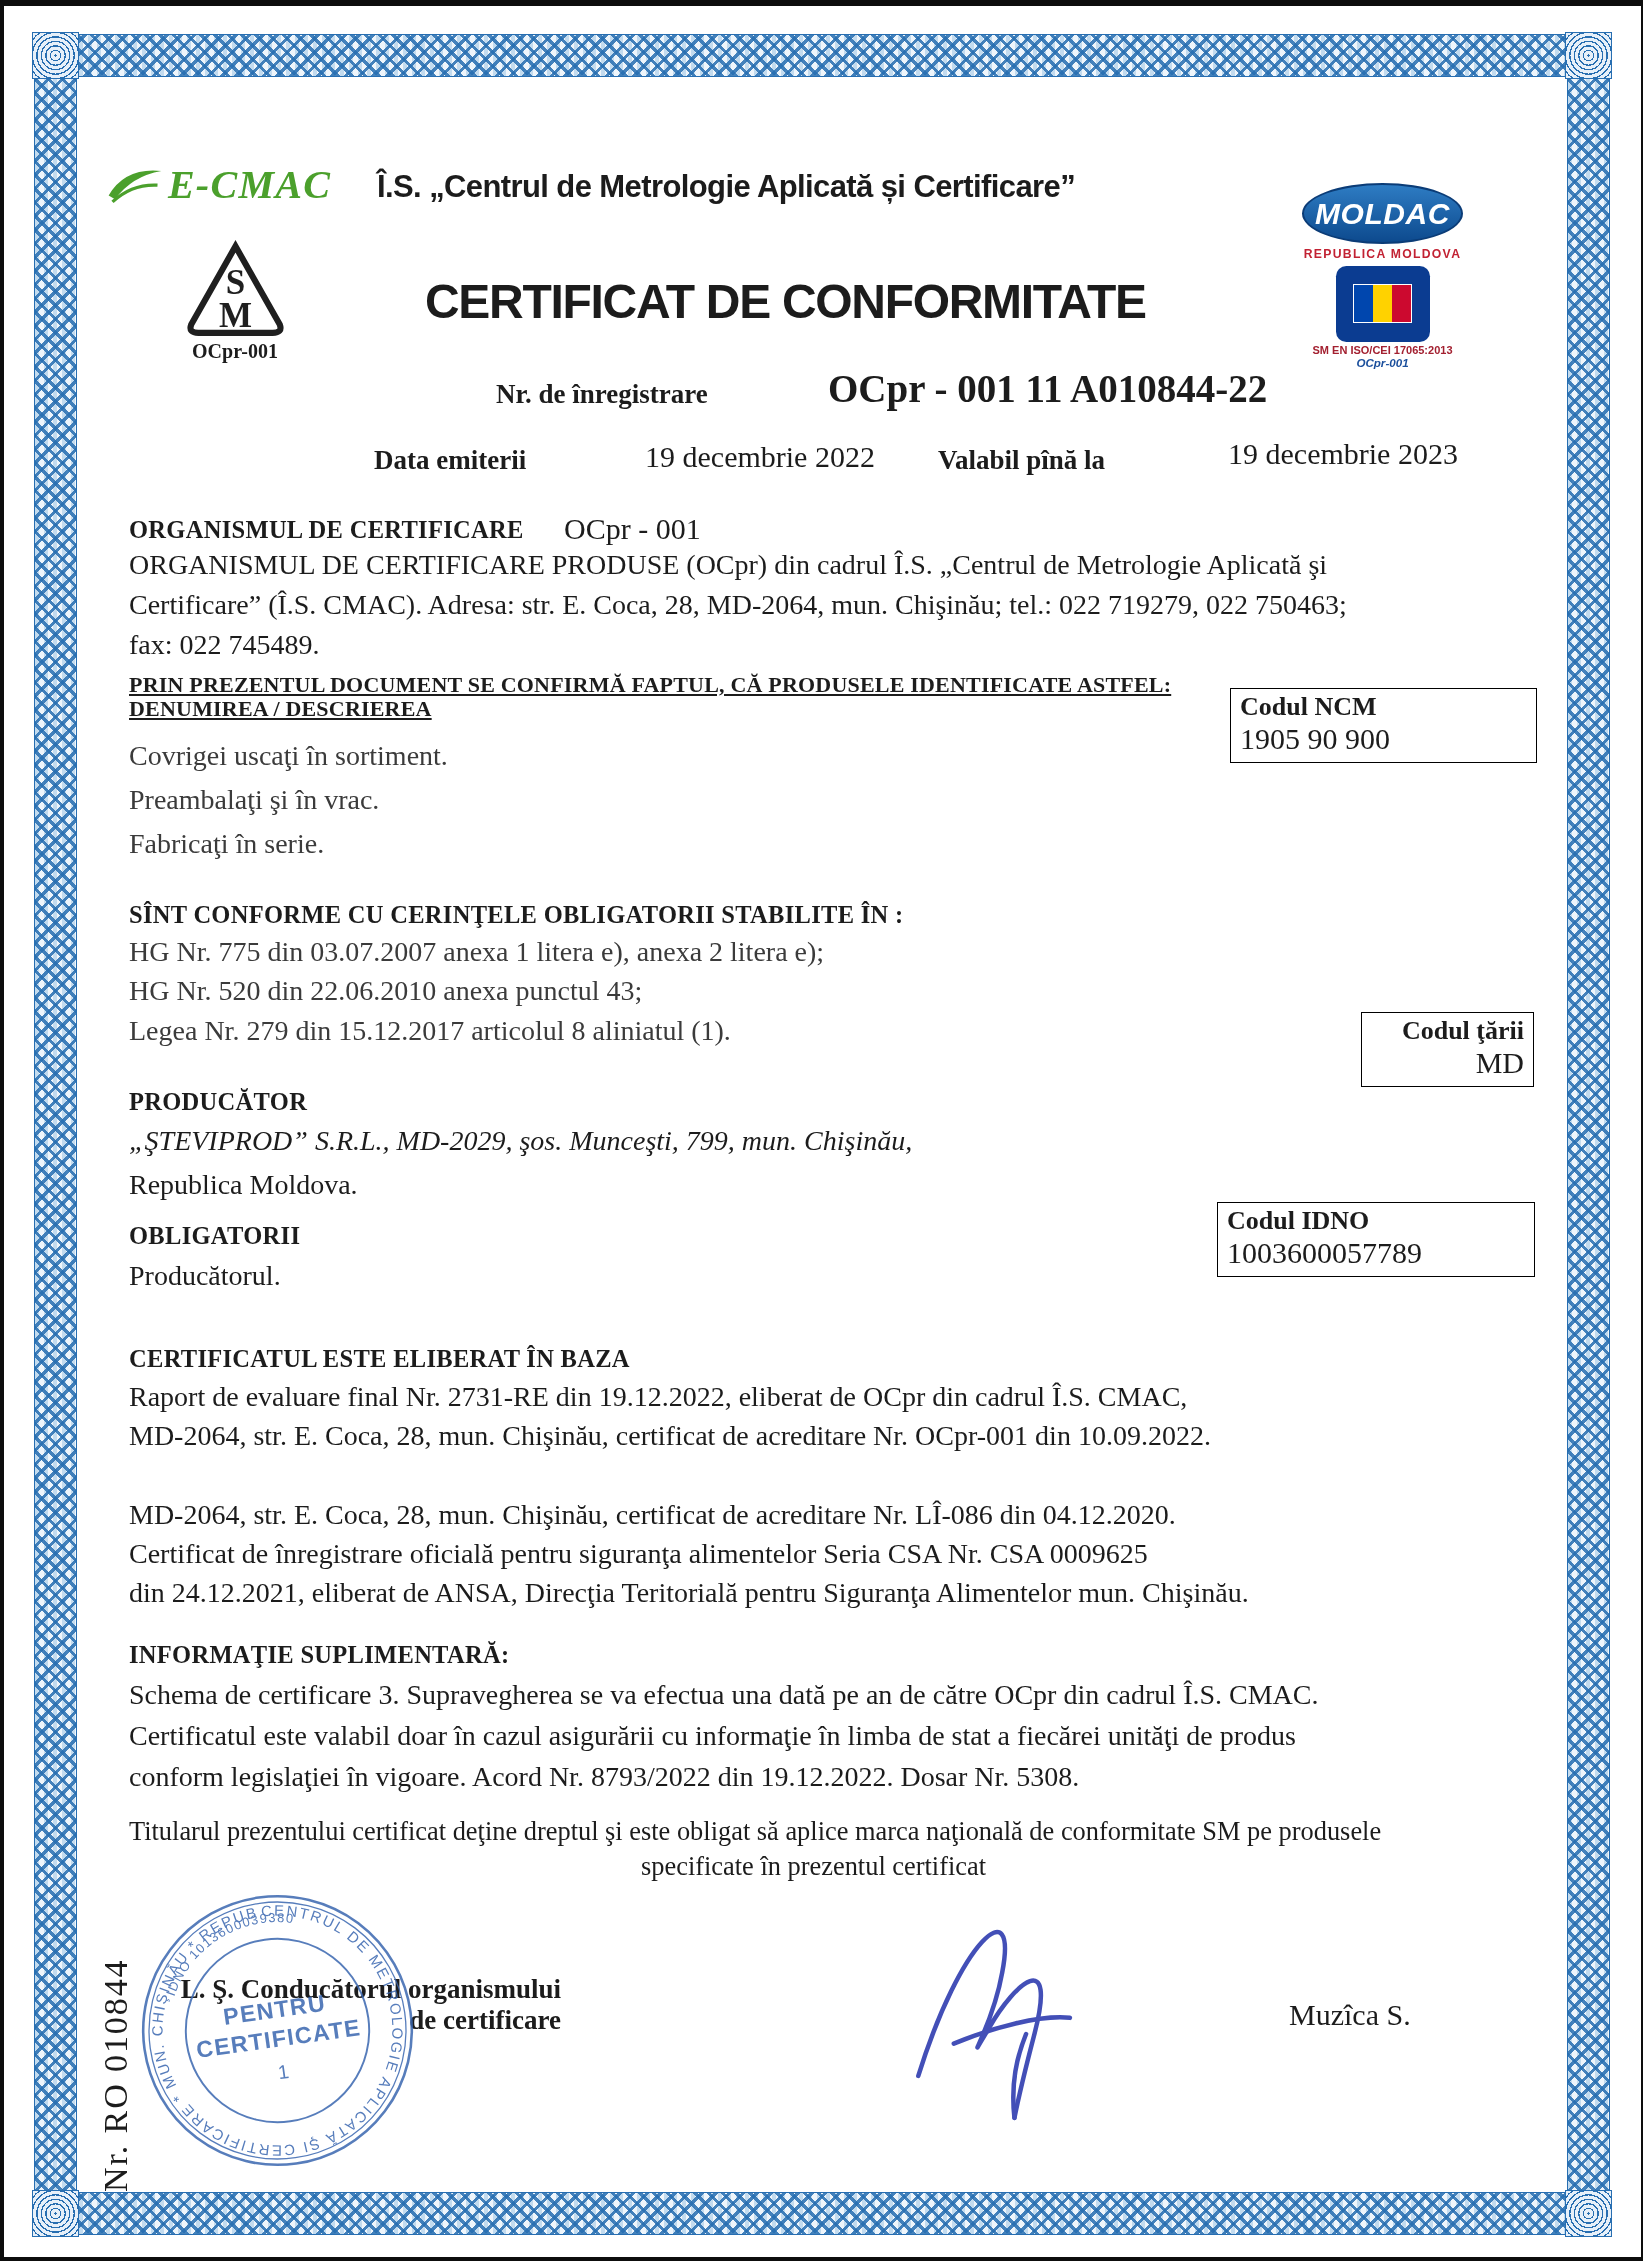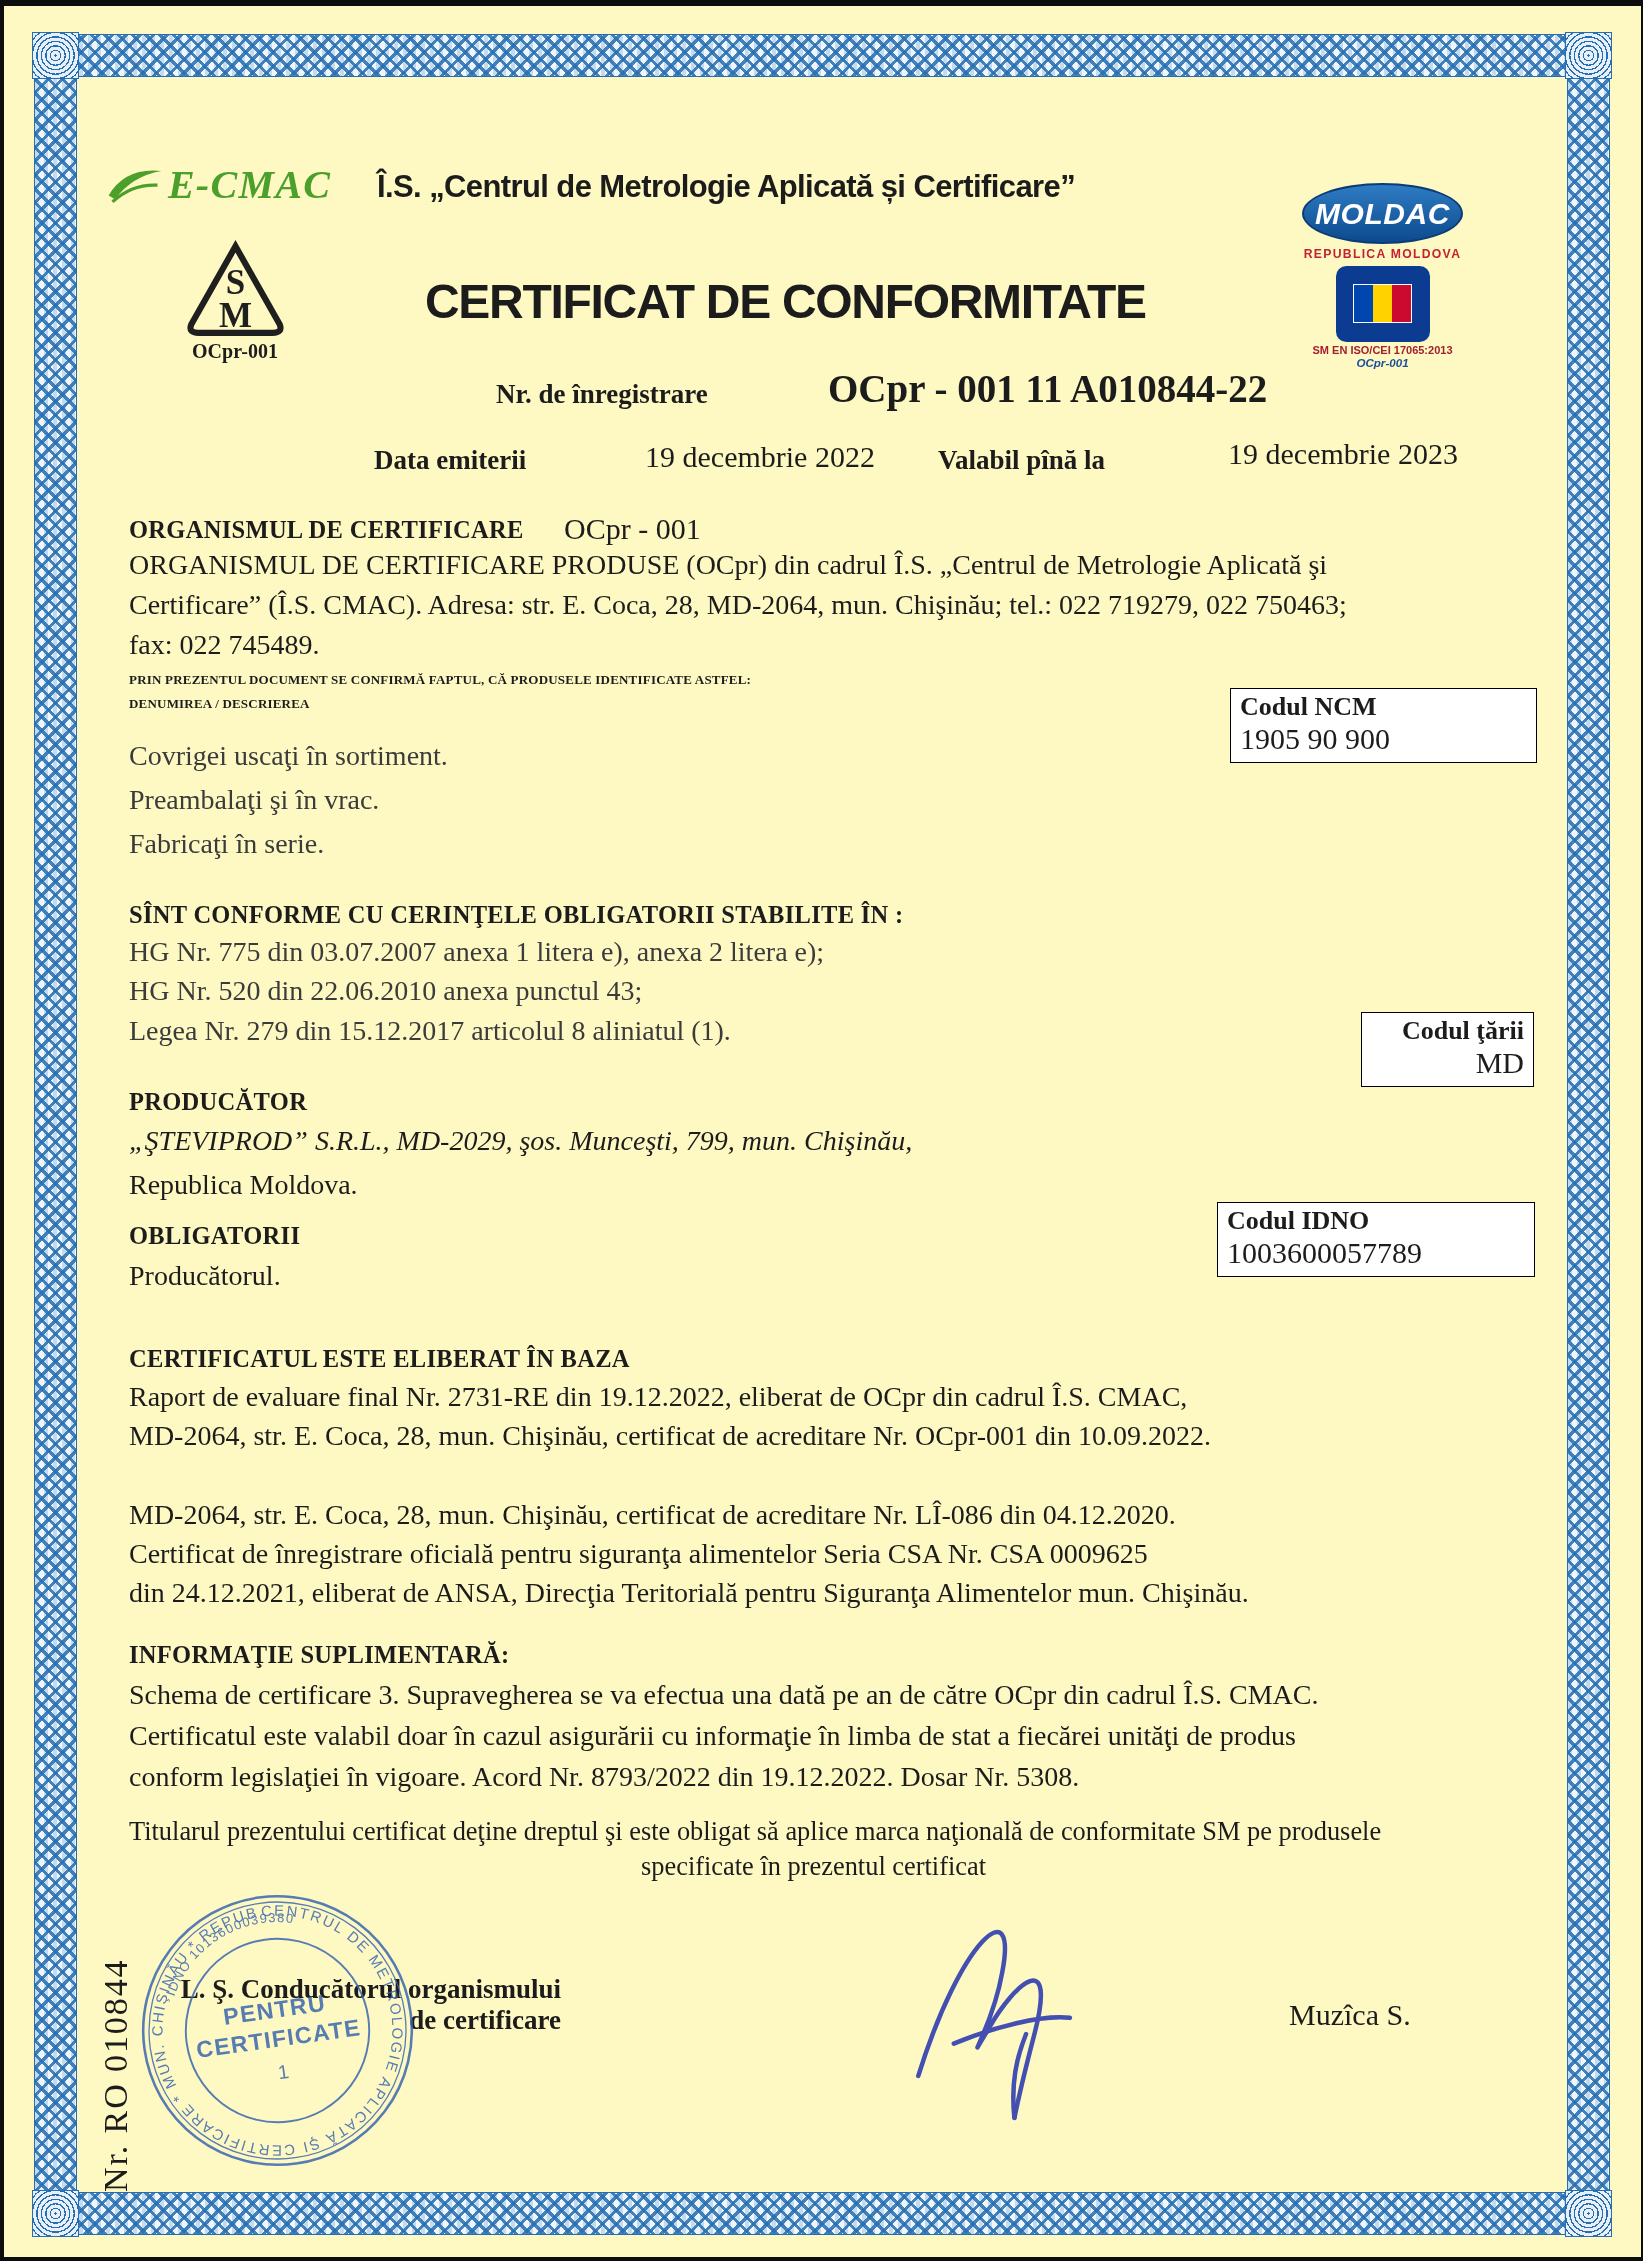--- a/index.html
+++ b/index.html
@@ -1,18 +1,18 @@
 <!DOCTYPE html>
 <html style="font-size:10.3px"><head>
 <meta charset="utf-8">
 <style>
   html,body { margin:0; padding:0; background:#9a9a9a; }
   .page {
     position:relative; width:1644px; height:2261px; margin:0 auto;
-    background:#fef9c3; overflow:hidden;
+    background:#ffffff; overflow:hidden;
     font-family:"Liberation Serif", serif; color:#1c1c1c;
   }
   .scan-edge { position:absolute; inset:0; border-top:6.4px solid #0d0d0d; border-left:4.5px solid #0d0d0d;
     border-right:3.2px solid #0d0d0d; border-bottom:4.5px solid #0d0d0d; pointer-events:none; z-index:6; }
 
   
   .gb {
     position:absolute; z-index:1;
     background-color:#eef5fb;
     background-image:
@@ -31,21 +31,21 @@
   }
 
   .abs { position:absolute; z-index:3; }
   .line { white-space:nowrap; }
   .b { font-weight:bold; }
 
   .org-title { font-family:"Liberation Sans", sans-serif; font-weight:bold; font-size:31px; letter-spacing:-0.6px; }
   .doc-title { font-family:"Liberation Sans", sans-serif; font-weight:bold; font-size:48px; letter-spacing:-1.3px; }
 
   .heading   { font-weight:bold; font-size:24.5px; letter-spacing:0.3px; }
-  .heading-sm{ font-weight:bold; font-size:13px; letter-spacing:0.2px; }
+  .heading-sm{ font-weight:bold; font-size:22px; letter-spacing:0.2px;text-decoration:underline; }
   .body-line { font-size:28px; }
   .muted     { color:#3b3b3b; }
 
   .code-box { position:absolute; z-index:3; border:1.9px solid #000; background:#fff; padding:2.6px 9px 6.4px 9px; }
   .code-box .cb-label { font-weight:bold; font-size:26px; }
   .code-box .cb-value { font-size:30px; margin-top:0px; }
 
   
   .ecmac { display:flex; align-items:center; gap:3.9px; color:#4ba02c; }
   .ecmac .ecmac-text { font-style:italic; font-weight:bold; font-size:40px; letter-spacing:1.3px; }

